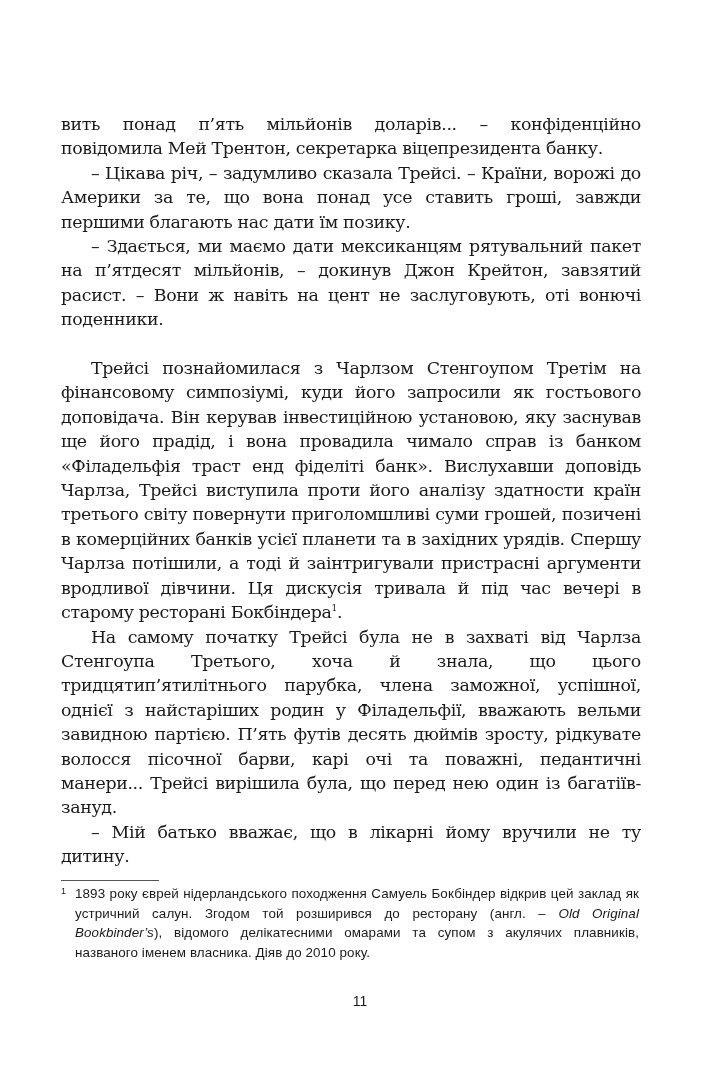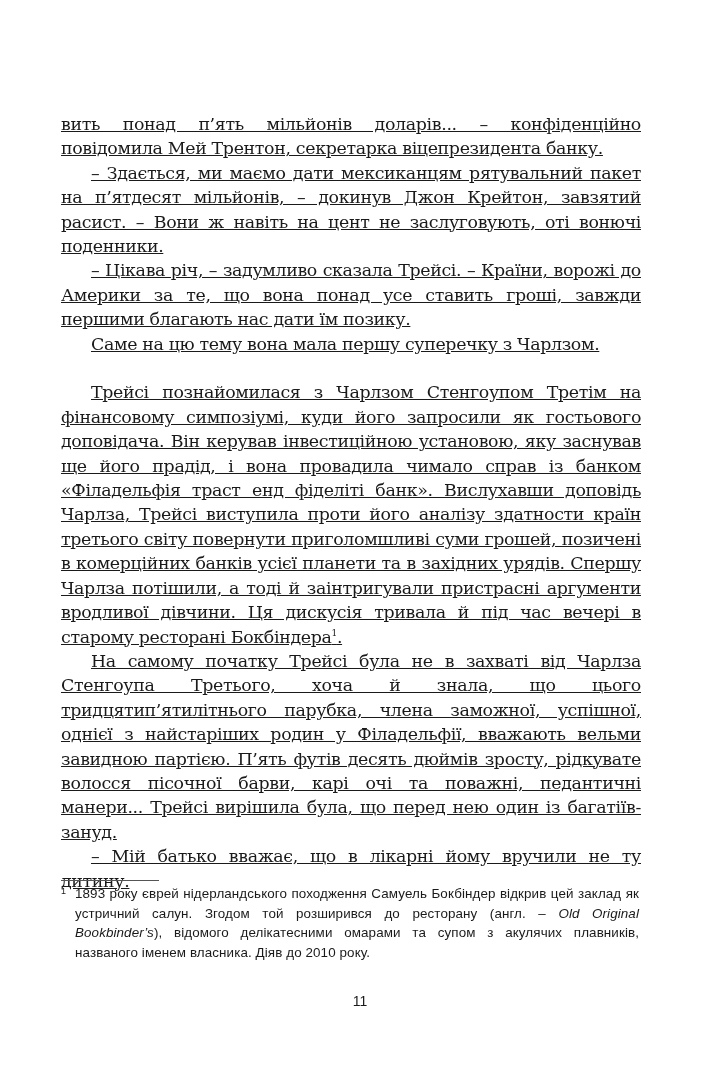--- a/index.html
+++ b/index.html
@@ -1,21 +1,20 @@
 <!DOCTYPE html>
 <html><head>
 <meta charset="utf-8">
 <style>
   html, body { margin: 0; padding: 0; background: #ffffff; }
   body { width: 720px; height: 1080px; position: relative; overflow: hidden; }
   .page {
     position: absolute; left: 61px; top: 112px; width: 580px;
     font-family: "DejaVu Serif", "Liberation Serif", serif;
     color: #1a1a1a;
-    text-decoration: underline;
   }
   .body-text { font-size: 17.4px; line-height: 24.4px; letter-spacing: -0.35px; }
   .para { margin: 0; text-align: justify; text-align-last: left; }
   .para.indent { text-indent: 30px; }
   .section-gap { height: 24.4px; }
   sup.fn-ref { font-size: 9px; vertical-align: 7px; line-height: 0; }
   .footnote-rule {
     position: absolute; left: 61px; top: 880px; width: 98px; height: 0;
     border-top: 1px solid #555;
   }
@@ -32,23 +31,22 @@
     position: absolute; left: 0; width: 720px; top: 993px; text-align: center;
     font-family: Liberation Sans, sans-serif; font-size: 14px; color: #1a1a1a;
   }
 </style>
 </head>
 <body>
 
 <div class="page">
   <div class="body-text">
     <p class="para">вить понад п’ять мільйонів доларів... – конфіденційно повідомила Мей Трентон, секретарка віцепрезидента банку.</p>
+    <p class="para indent">– Цікава річ, – задумливо сказала Трейсі. – Країни, ворожі до Америки за те, що вона понад усе ставить гроші, завжди першими благають нас дати їм позику.</p>
     <p class="para indent">– Здається, ми маємо дати мексиканцям рятувальний пакет на п’ятдесят мільйонів, – докинув Джон Крейтон, завзятий расист. – Вони ж навіть на цент не заслуговують, оті вонючі поденники.</p>
-    <p class="para indent">– Цікава річ, – задумливо сказала Трейсі. – Країни, ворожі до Америки за те, що вона понад усе ставить гроші, завжди першими благають нас дати їм позику.</p>
-    <p class="para indent">Саме на цю тему вона мала першу суперечку з Чарлзом.</p>
     <div class="section-gap"></div>
     <p class="para indent"><span>Трейсі познайомилася з Чарлзом Стенгоупом Третім на фінансовому симпозіумі, куди його запросили як гостьового доповідача. Він керував інвестиційною установою, яку заснував ще його прадід, і вона провадила чимало справ із банком «Філадельфія траст енд фіделіті банк». Вислухавши доповідь Чарлза, Трейсі виступила проти його аналізу здатности країн третього світу повернути приголомшливі суми грошей, позичені в комерційних банків усієї планети та в західних урядів. Спершу Чарлза потішили, а тоді й заінтригували пристрасні аргументи вродливої дівчини. Ця дискусія тривала й під час вечері в старому ресторані Бокбіндера</span><sup class="fn-ref">1</sup><span>.</span></p>
     <p class="para indent">На самому початку Трейсі була не в захваті від Чарлза Стенгоупа Третього, хоча й знала, що цього тридцятип’ятилітнього парубка, члена заможної, успішної, однієї з найстаріших родин у Філадельфії, вважають вельми завидною партією. П’ять футів десять дюймів зросту, рідкувате волосся пісочної барви, карі очі та поважні, педантичні манери... Трейсі вирішила була, що перед нею один із багатіїв-зануд.</p>
     <p class="para indent">– Мій батько вважає, що в лікарні йому вручили не ту дитину.</p>
   </div>
 </div>
 
 <div class="footnote-rule"></div>
 
 <div class="footnote">

